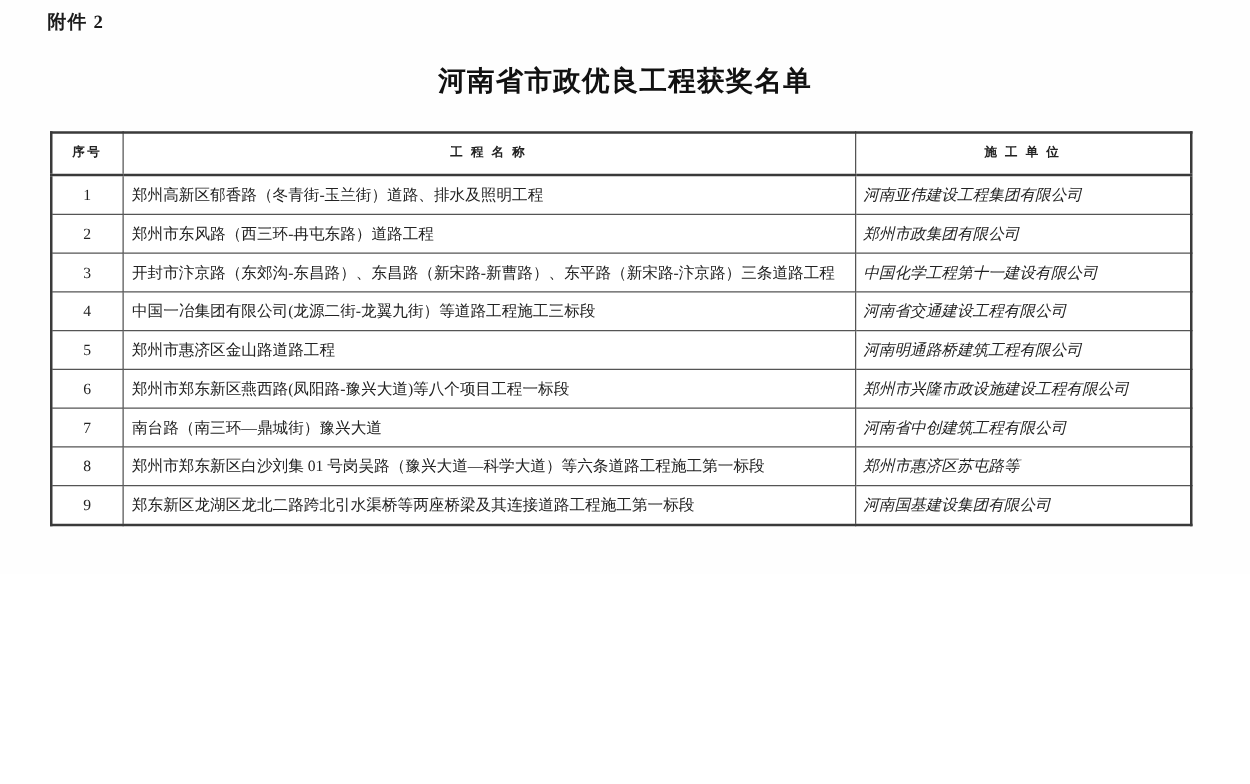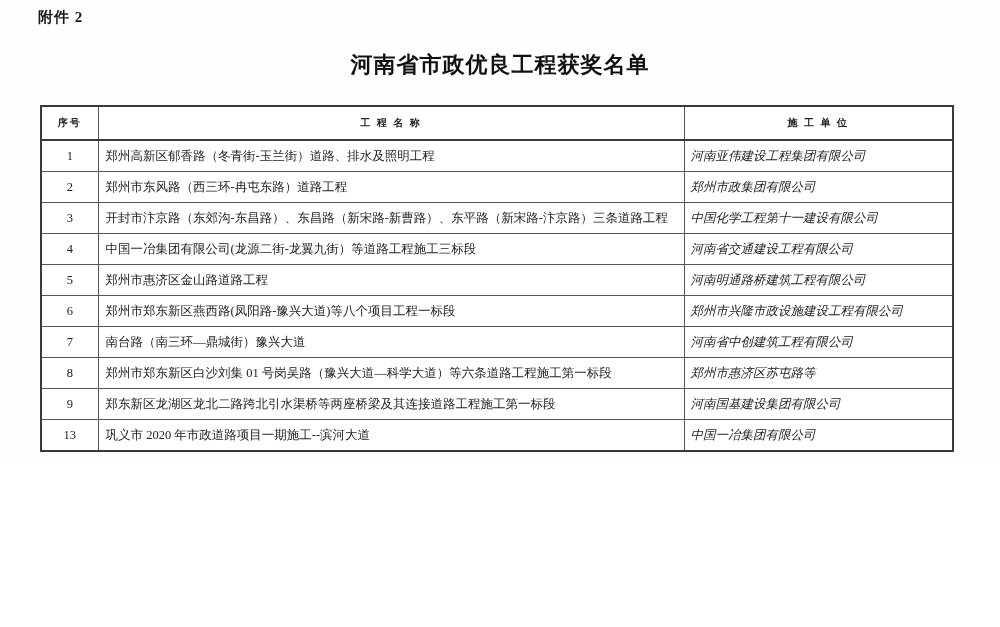--- a/index.html
+++ b/index.html
@@ -169,23 +169,18 @@
 
     <tr>
       <td class="cell-no">9</td>
       <td class="cell-project">郑东新区龙湖区龙北二路跨北引水渠桥等两座桥梁及其连接道路工程施工第一标段</td>
       <td class="cell-company">河南国基建设集团有限公司</td>
     </tr>
 
 
 
 
-    <tr>
-      <td class="cell-no">13</td>
-      <td class="cell-project">巩义市 2020 年市政道路项目一期施工--滨河大道</td>
-      <td class="cell-company">中国一冶集团有限公司</td>
-    </tr>
 
 
   </tbody>
   </table>
 
 </div>
 
 </body></html>

